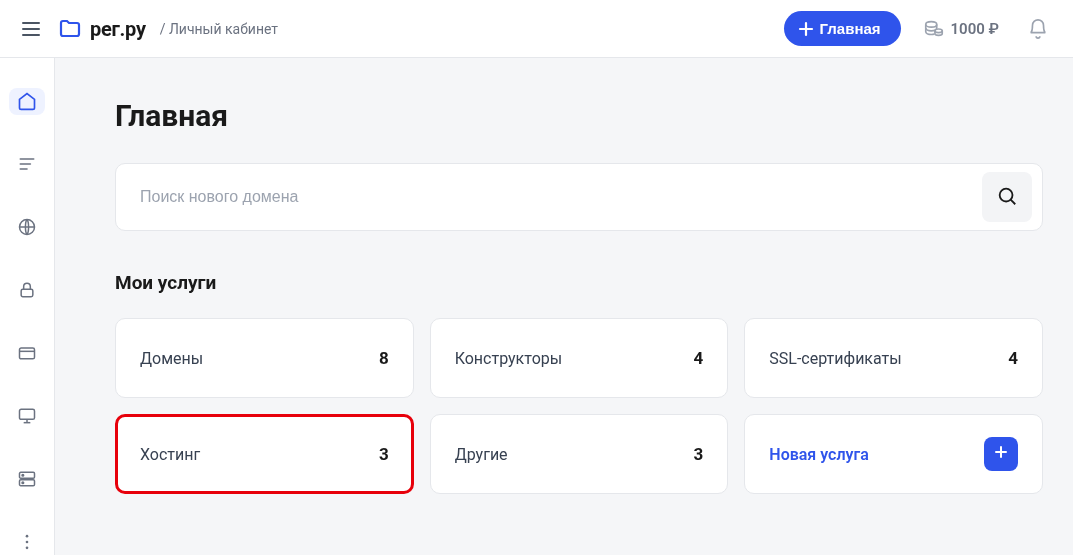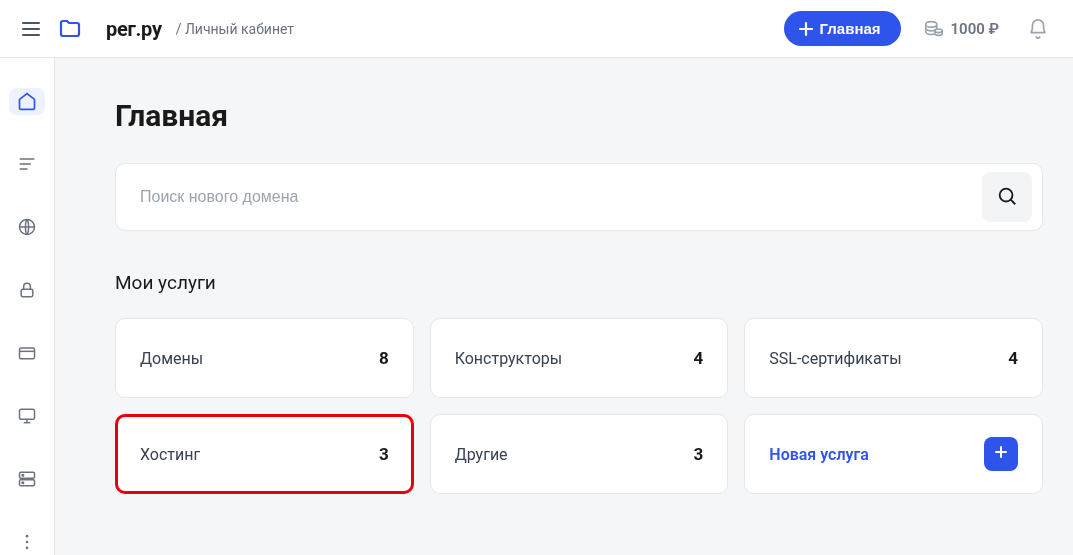--- a/index.html
+++ b/index.html
@@ -30,21 +30,21 @@
     }
     .hamburger span {
       width: 18px;
       height: 2px;
       background: #4b5563;
       border-radius: 1px;
     }
     .logo-wrap {
       display: flex;
       align-items: center;
-      gap: 24px;
+      gap: 8px;
     }
     .logo-icon svg { display: block; }
     .logo-text {
       font-size: 20px;
       font-weight: 700;
       color: #1a1a1a;
       letter-spacing: -0.3px;
     }
     .breadcrumb {
       color: #6b7280;
@@ -164,21 +164,21 @@
       border: none;
       border-radius: 8px;
       display: flex;
       align-items: center;
       justify-content: center;
       cursor: pointer;
       color: #1a1a1a;
     }
     .section-title {
       font-size: 19px;
-      font-weight: 400;
+      font-weight: 700;
       margin-bottom: 24px;
       margin-top: 40px;
     }
     .cards {
       display: grid;
       grid-template-columns: repeat(3, 1fr);
       gap: 16px;
     }
     .card {
       background: #fff;

